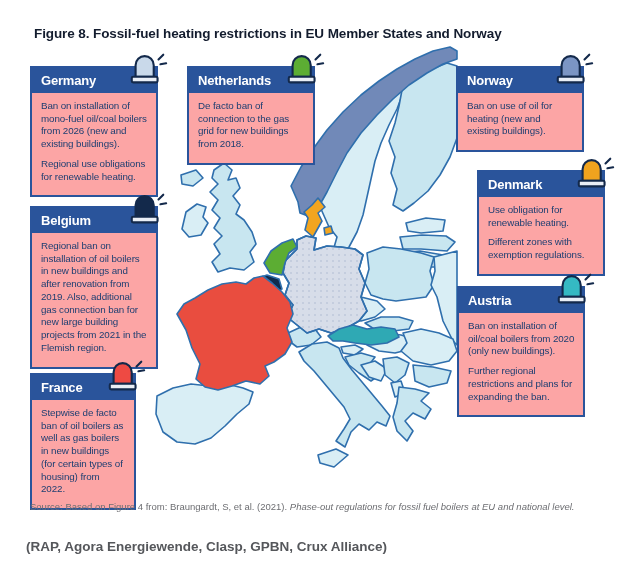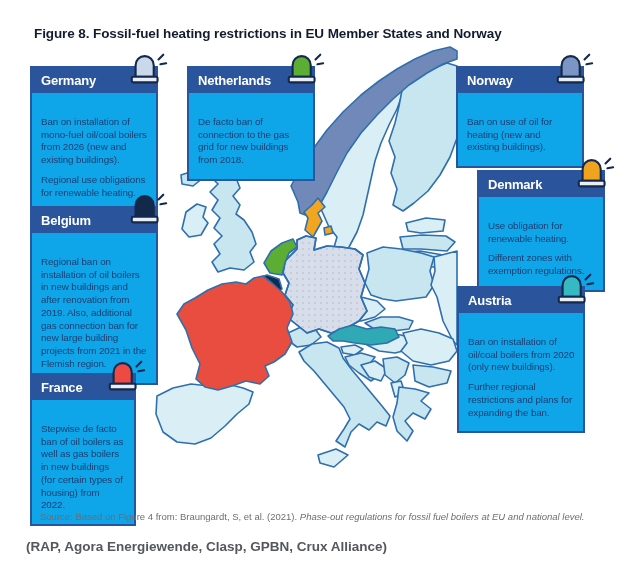--- a/index.html
+++ b/index.html
@@ -7,34 +7,34 @@
     position:relative; width:636px; height:572px; background:#ffffff;
     font-family:"Liberation Sans","DejaVu Sans",sans-serif; overflow:hidden;
   }
   .title {
     position:absolute; left:30px; top:22px; margin:4px; width:580px;
     font-size:13.5px; font-weight:bold; color:#131c2e; letter-spacing:-0.1px;
   }
   .map { position:absolute; left:0; top:0; width:636px; height:572px; }
   .map path { stroke:#2f6fad; stroke-width:1.6; stroke-linejoin:round; stroke-linecap:round; }
   .callout {
-    position:absolute; background:#0ea5e9; border:2px solid #2a549b; box-sizing:border-box;
+    position:absolute; background:#fca5a5; border:2px solid #2a549b; box-sizing:border-box;
   }
   .callout-header {
     background:#2a549b; color:#ffffff; font-weight:bold; font-size:13px;
     padding:5px 9px 5px 9px; letter-spacing:-0.2px;
   }
-  .callout-body { padding:23px 8px 5px 9px; }
+  .callout-body { padding:7px 8px 5px 9px; }
   .callout-body p {
     margin:0 0 7px 0; font-size:9.8px; line-height:1.3; color:#1d3e71; letter-spacing:-0.1px;
   }
   .callout-body p:empty { display:none; }
   .siren { position:absolute; top:-18px; right:-13px; width:42px; height:40px; }
   .source {
-    position:absolute; left:30px; top:501px; margin:10px; width:590px;
+    position:absolute; left:30px; top:501px; margin:0; width:590px;
     font-size:9.5px; color:#6d6e72;
   }
   .source i { font-style:italic; }
   .footer {
     position:absolute; left:14px; top:527px; margin:12px; width:610px;
     font-size:13.5px; color:#55575b;font-weight:bold;
   }
 </style>
 </head>
 <body>

